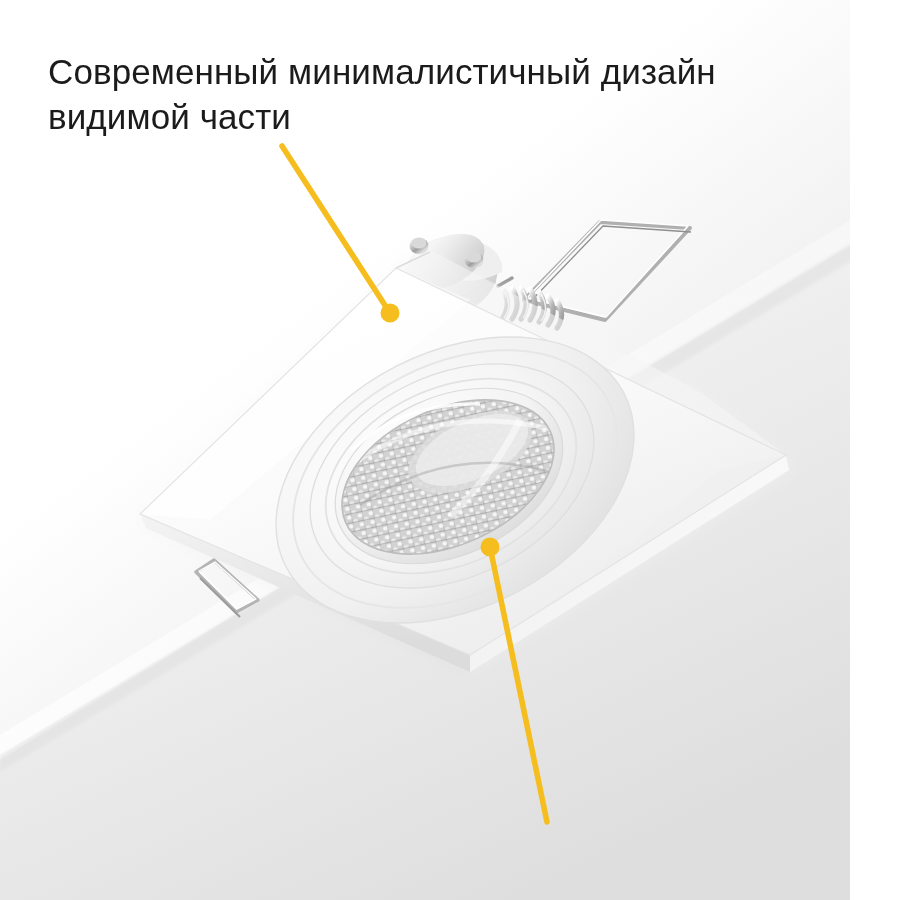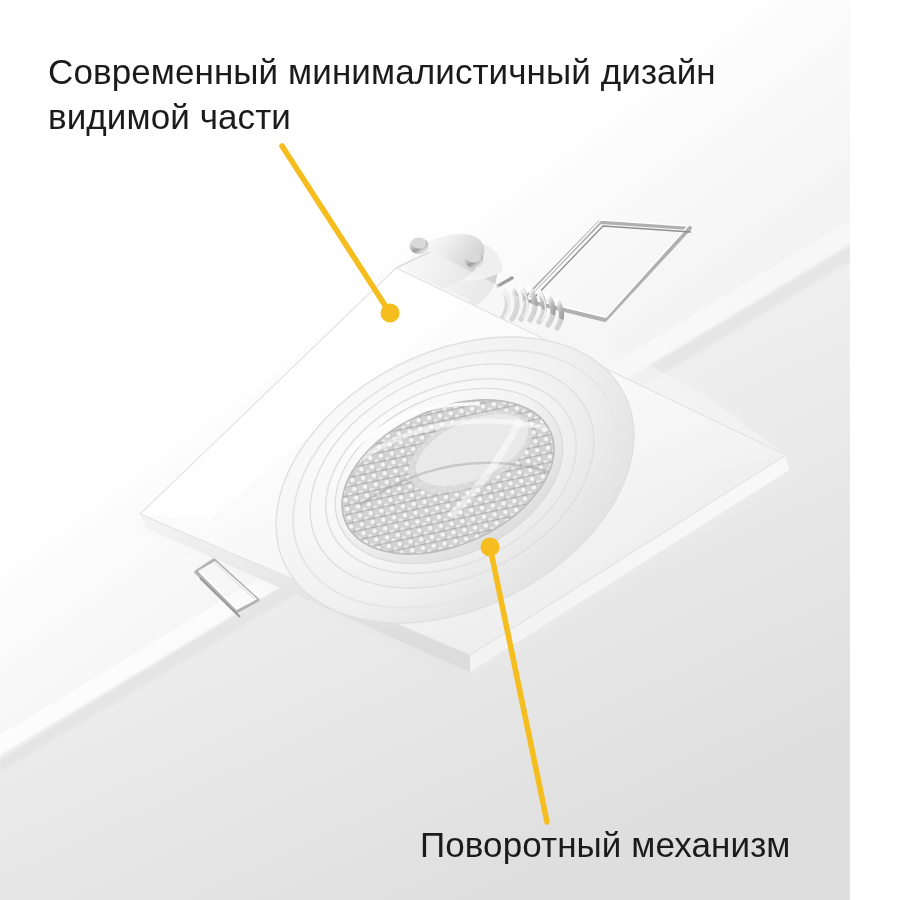--- a/index.html
+++ b/index.html
@@ -251,15 +251,14 @@
       <g>
         <line x1="490" y1="547" x2="547" y2="822" stroke="#F5BE1E" stroke-width="5.6" stroke-linecap="round"></line>
         <circle cx="490" cy="547" r="9.5" fill="#F5BE1E"></circle>
       </g>
     </g>
   </svg>
 
   <div class="callout-text" id="label-top">Современный минималистичный дизайн
 видимой части</div>
 
-  <div class="callout-text" id="label-bottom">Поворотный механизм</div>
 
 </div>
 
 </body></html>

